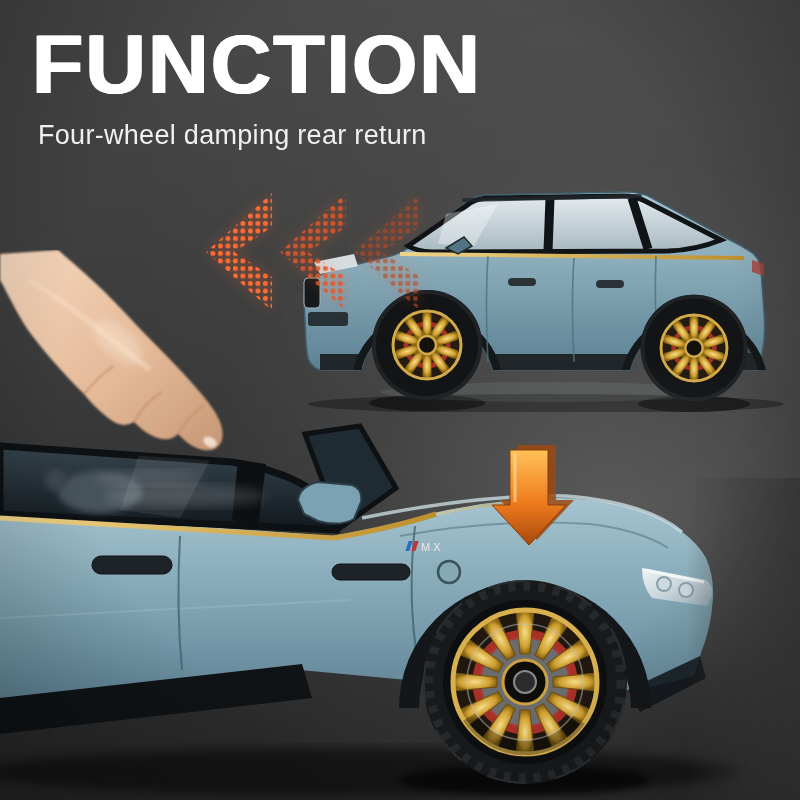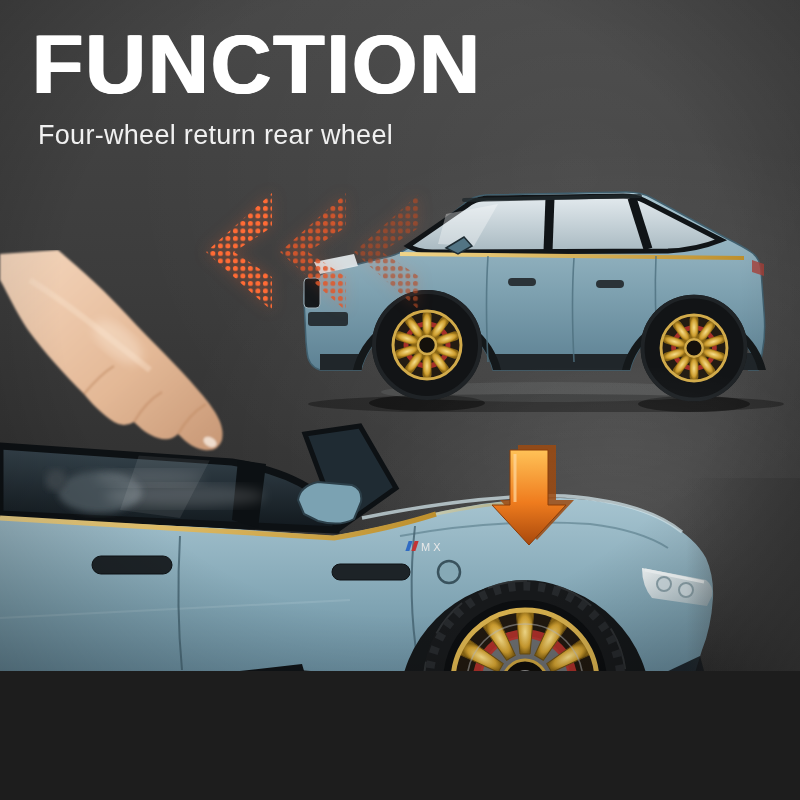--- a/index.html
+++ b/index.html
@@ -1,17 +1,17 @@
 <!DOCTYPE html>
 <html style="--background-top: #474747; --background-bottom: #272727; --title-text: #ffffff; --subtitle-text: #f0f0f0; --car-body: #8fb1bf; --car-body-dark: #5d8193; --accent-gold: #d2ab4a; --wheel-gold: #d8b254; --brake-red: #b5322b; --arrow-glow: #ff6b35; --down-arrow-orange: #ed7a1d; --hand-skin: #ebc7a9;"><head>
 <meta charset="utf-8">
 <style>
   html,body{margin:0;padding:0;background:#1d1d1d;}
   .stage{
-    position:relative;width:800px;height:671px;overflow:hidden;
+    position:relative;width:800px;height:800px;overflow:hidden;
     font-family:"Liberation Sans",sans-serif;
     background:
       radial-gradient(ellipse at 72% 26%, rgba(255,255,255,.06), transparent 55%),
       radial-gradient(ellipse at 78% 66%, rgba(255,255,255,.09), transparent 50%),
       linear-gradient(180deg, var(--background-top,#474747) 0%, #3c3c3c 42%, var(--background-bottom,#272727) 100%);
   }
   .stage::after{
     content:"";position:absolute;inset:0;pointer-events:none;
     background:radial-gradient(ellipse at 50% 45%, transparent 60%, rgba(0,0,0,.28) 100%);
   }
@@ -32,21 +32,21 @@
   .hand{left:0;top:250px;width:250px;height:250px;}
 </style>
 </head>
 <body>
 
 <div class="stage">
 
   <header>
     <h1 class="title">FUNCTION</h1>
     <p class="subtitle">
-      <span>Four-wheel return rear wheel</span><br>
+      <span>Four-wheel damping rear return</span><br>
     </p>
   </header>
 
   <svg class="top-car" viewBox="0 0 500 260">
     <defs>
       <linearGradient id="t-body" x1="0" y1="0" x2="0" y2="1">
         <stop offset="0" stop-color="#aac6d1"></stop>
           <stop offset=".55" stop-color="#7fa2b1"></stop>
           <stop offset="1" stop-color="#5d8193"></stop>
       </linearGradient>

